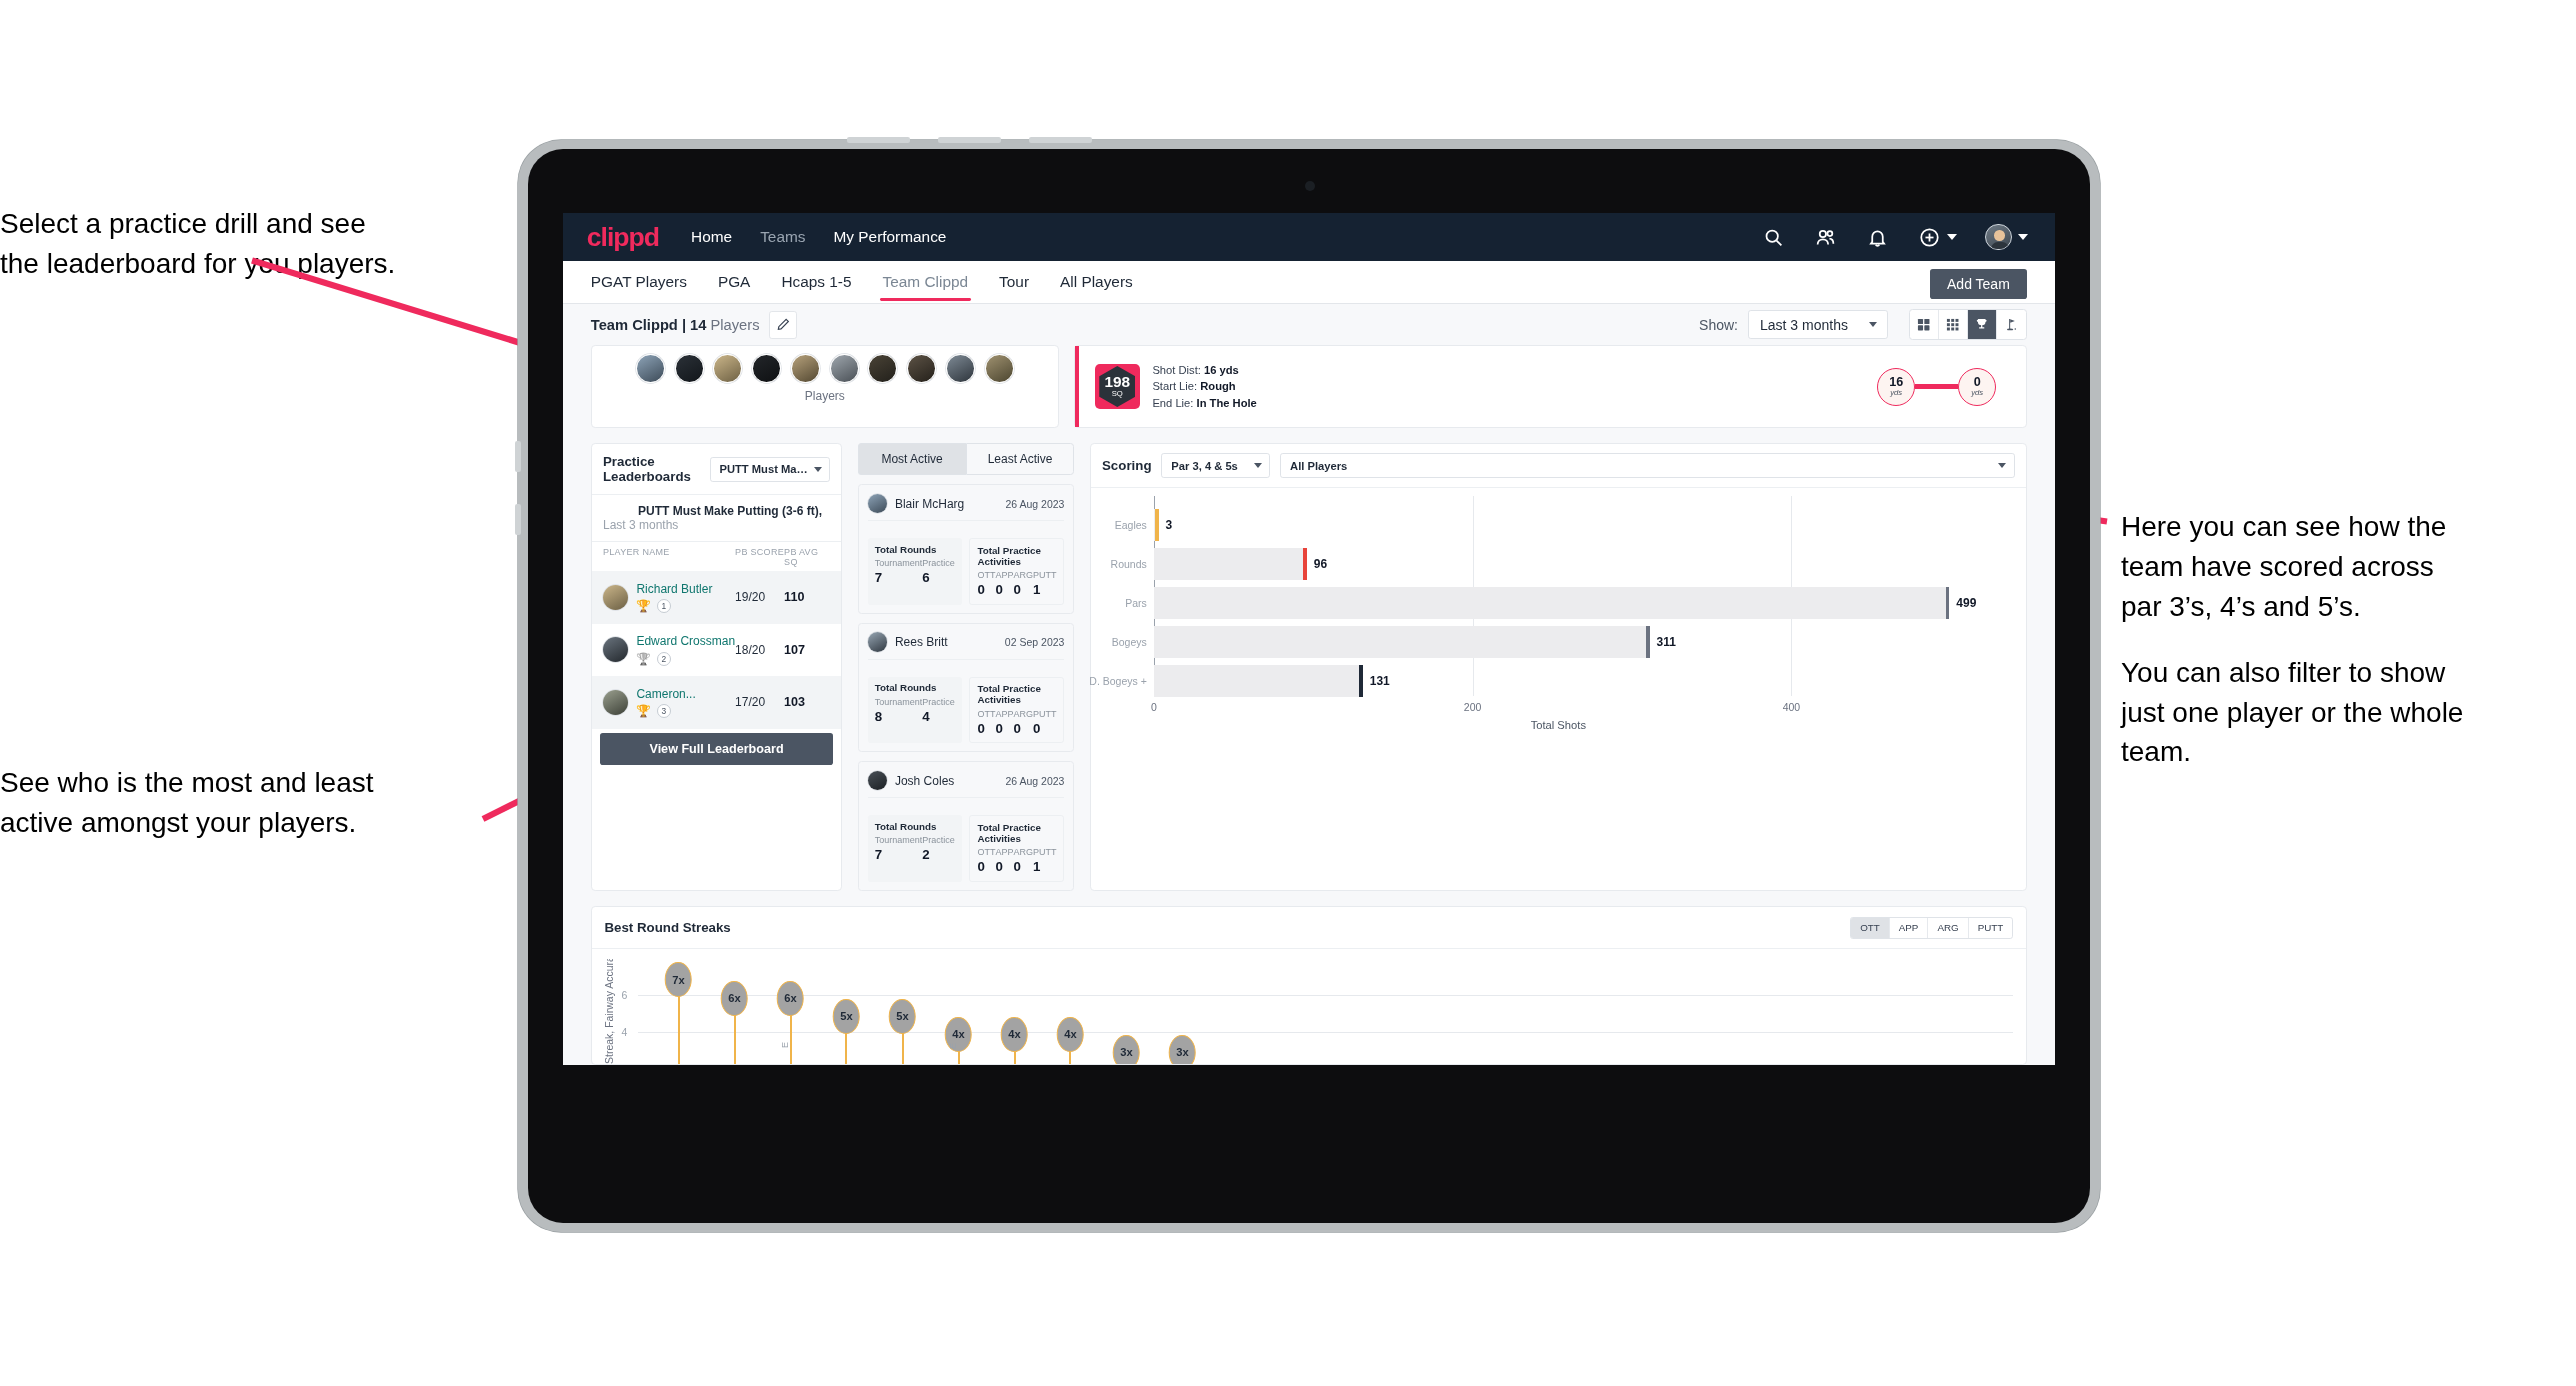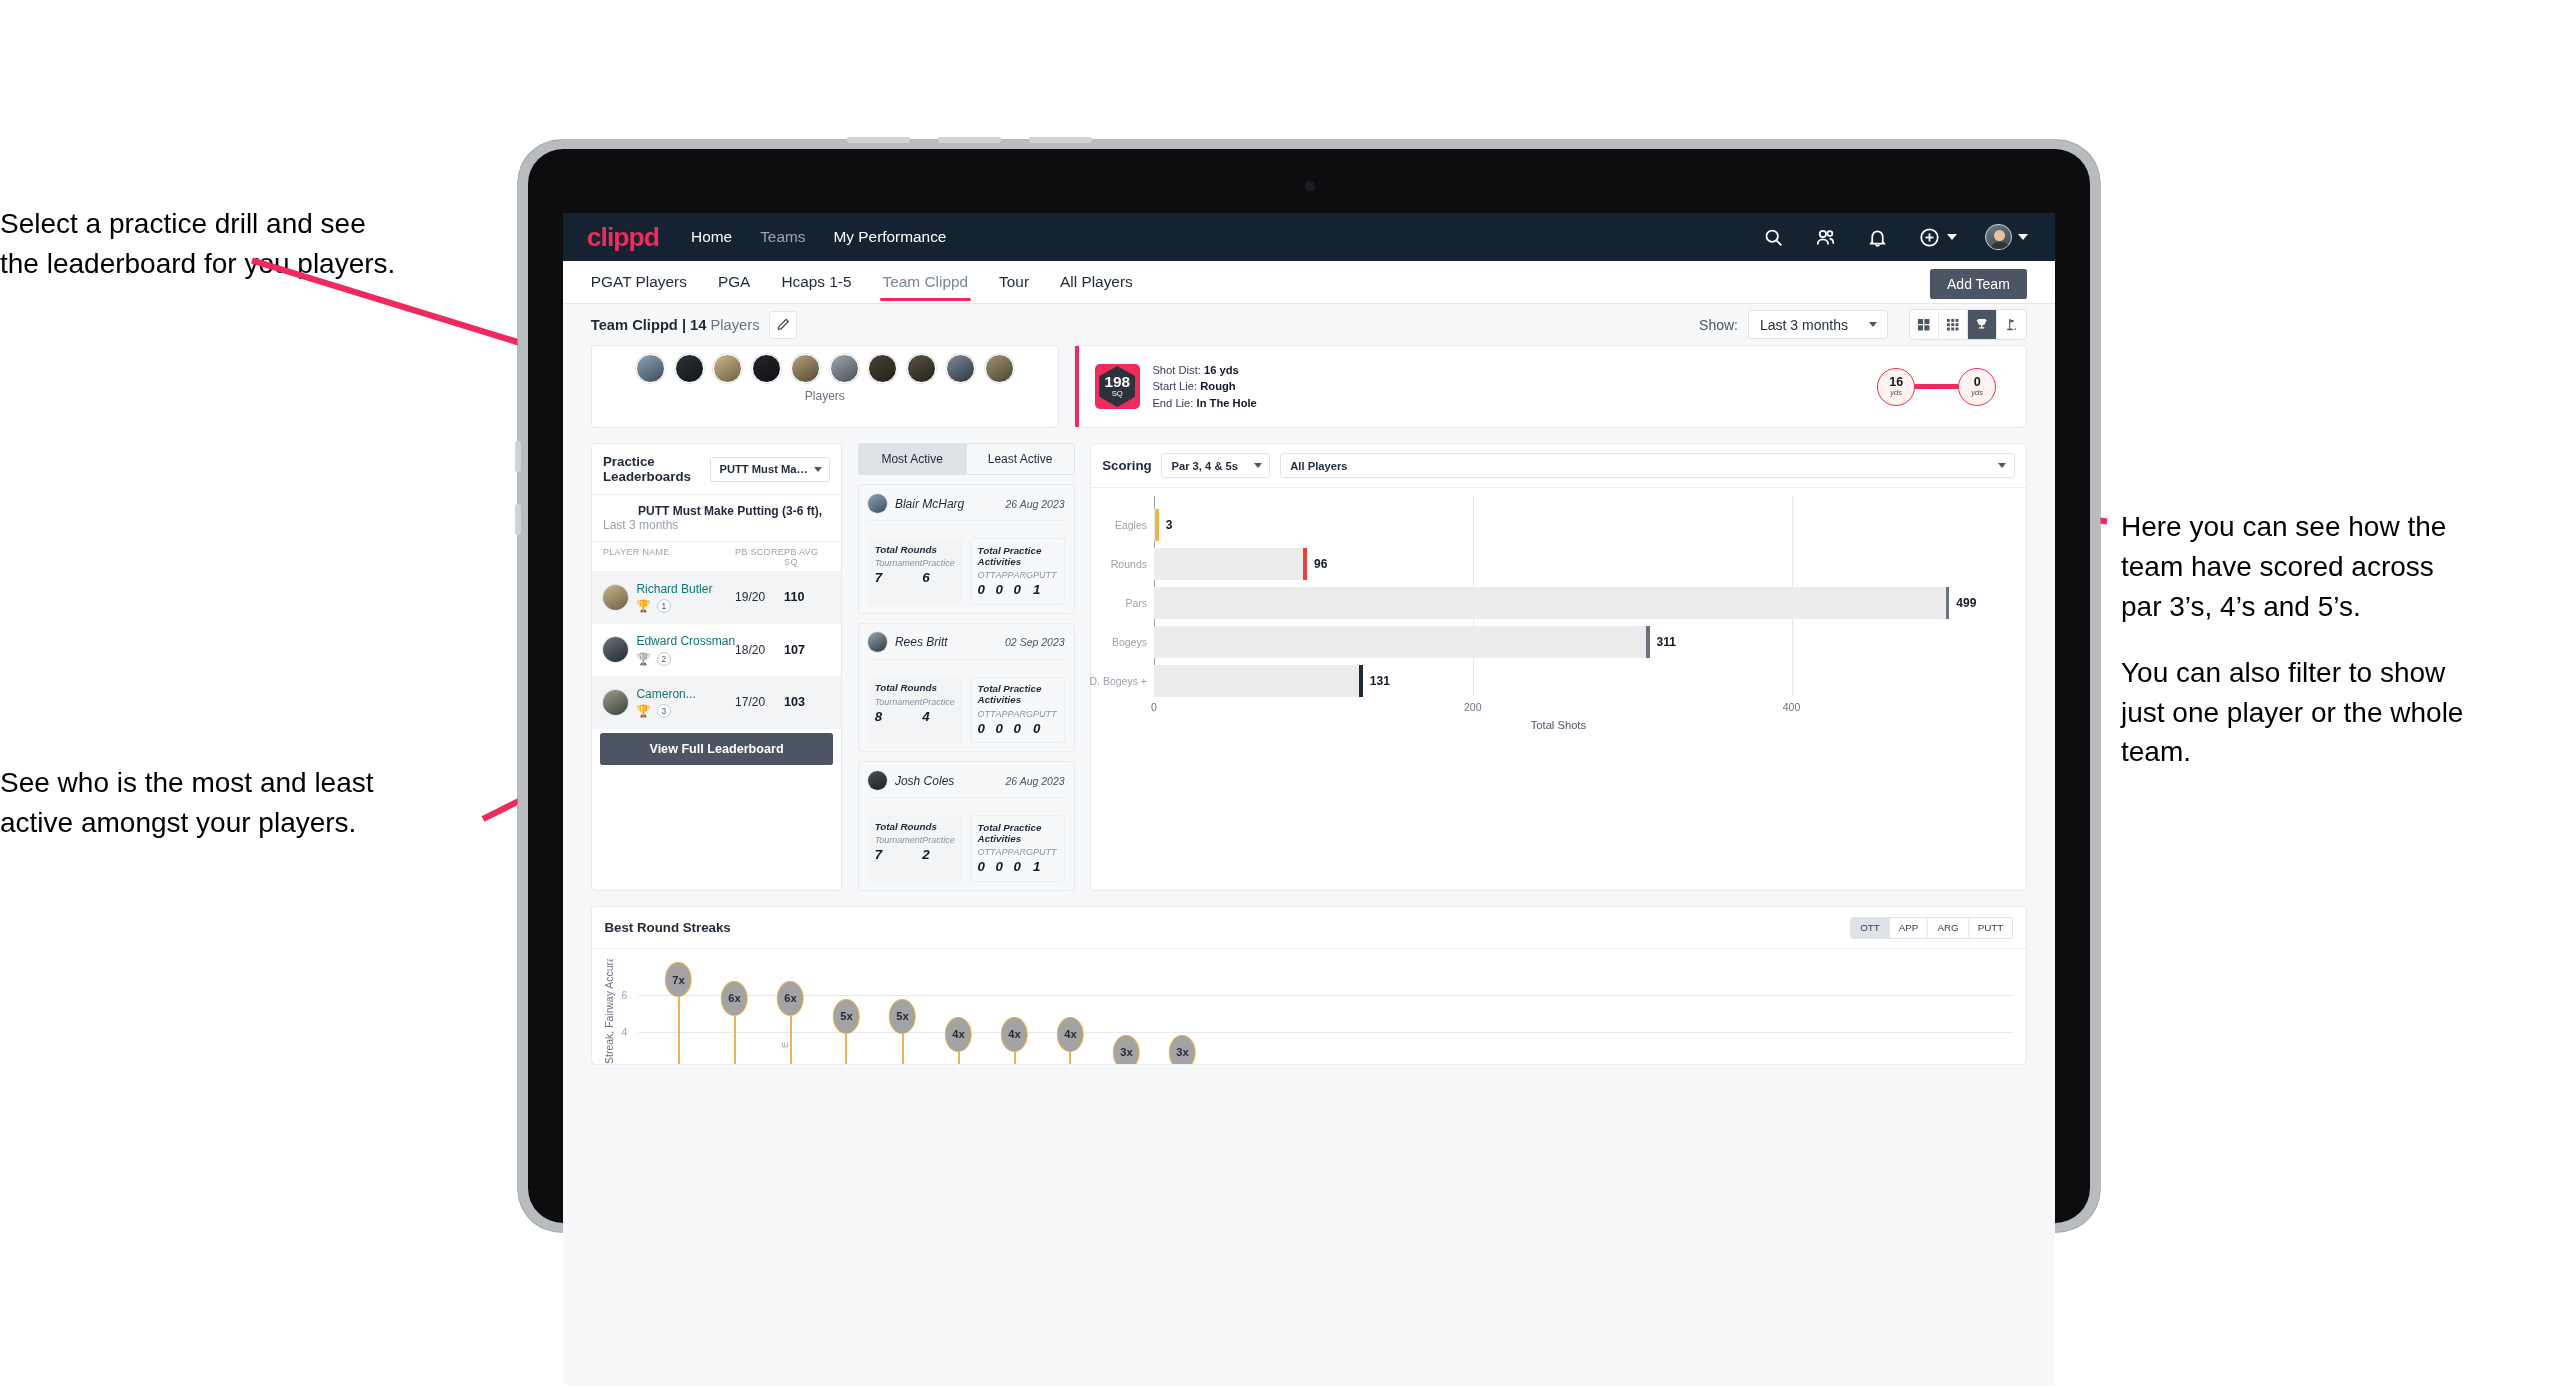--- a/index.html
+++ b/index.html
@@ -33,21 +33,21 @@
     box-shadow: 0 0 0 0.7px #9aa0a3;
   }
   .tablet-inner {
     position: absolute; left: 9.8px; top: 9px;
     width: 1562px; height: 1074px;
     background: #0d0d0f;
     border-radius: 35px;
   }
   .screen {
     position: absolute; left: 35px; top: 64px;
-    width: 1492px; height: 1172px;
+    width: 1492px; height: 852px;
     background: #f7f8fa;
     overflow: hidden;
   }
   .cam { position:absolute; width:9.8px; height:9.8px; border-radius:50%; background:#1b1f24; left: 777px; top: 32px;}
   .btn-top { position:absolute; top:-2.8px; height:5.6px; background:#cfd3d5; border-radius:2.1px; }
   .btn-side { position:absolute; left:-2.8px; width:5.6px; background:#cfd3d5; border-radius:2.1px; }
 
   
   .navbar {
     height: 48px; background: #152232;
@@ -199,21 +199,21 @@
 
   
   .act-tabs{ display:flex; }
   .act-tab{
     flex:1;height:32px;display:flex;align-items:center;justify-content:center;
     font-size:12px;color:#1f2937;border:0.7px solid #dfe3e8;
   }
   .act-tab.on{background:#dfe2e6;}
   .act-tab:first-child{border-radius:3.5px 0 0 3.5px;border-right:none;}
   .act-tab:last-child{border-radius:0 3.5px 3.5px 0;}
-  .act-card{ border:0.7px solid #e7eaee;border-radius:3.5px; margin-top:9px; padding:8.4px 9px;font-style:italic;}
+  .act-card{ border:0.7px solid #e7eaee;border-radius:3.5px; margin-top:9px; padding:8.4px 9px;}
   .act-top{display:flex;align-items:center;}
   .act-av{width:19.6px;height:19.6px;border-radius:50%;box-shadow:0 0 0 0.7px #d9dde2;}
   .act-name{font-size:12px;color:#1f2937;margin-left:7.7px;}
   .act-date{margin-left:auto;font-size:10.5px;color:#4b5563;}
   .act-hr{height:0.7px;background:#eceff2;margin:7px 0 7.7px;}
   .act-body{display:flex;gap:7.7px;margin-top:17px;}
   .box{ flex:1; border-radius:2.8px; padding:5.6px 7px 6.3px; }
   .box.shade{background:#f2f4f6;}
   .box.plain{border:0.7px solid #eceff2;}
   .box-t{font-size:9.8px;font-weight:700;color:#1f2937;margin-bottom:3.5px;}

